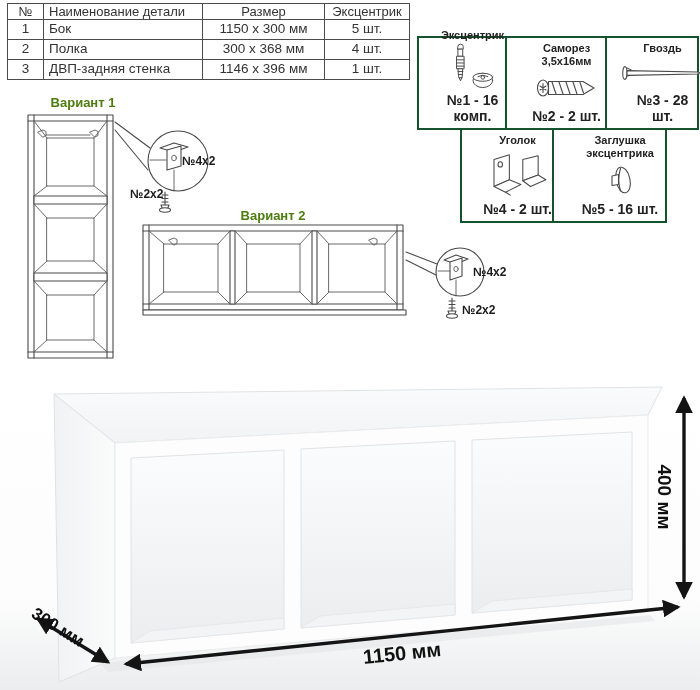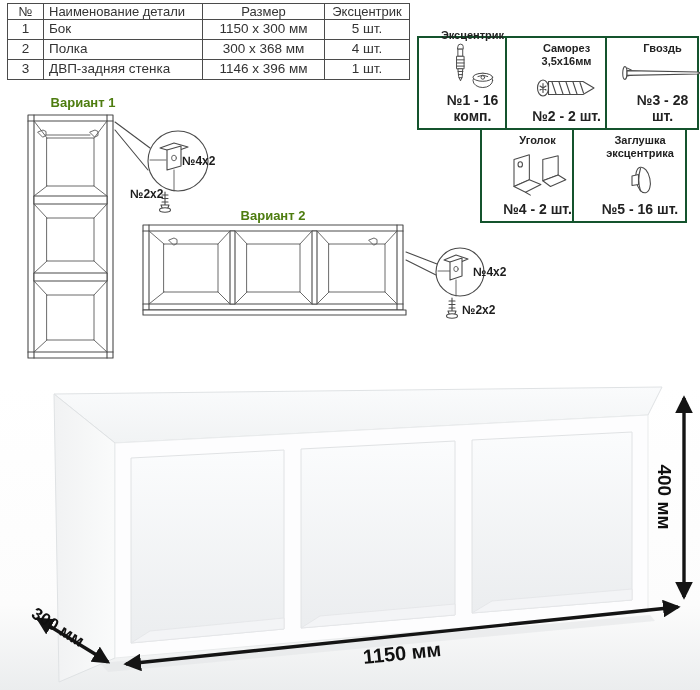--- a/index.html
+++ b/index.html
@@ -115,21 +115,21 @@
             <path d="M7.5,4 l4,2 M7.5,7 l5,1.5 M7.5,12 l5,-1"></path>
             <path class="whitefill" d="M7.2,6.6 L79,8 L86,9 L79,10 L7.2,11.4 z"></path>
           </g>
         </svg>
       </div>
       <div class="hwcount">№3 - 28 шт.</div>
     </div>
   </div>
 
   <div class="hwrow bottom">
-    <div class="hwcell" style="width:94px;margin-left:20px;">
+    <div class="hwcell" style="width:94px;">
       <div class="hwtitle">Уголок</div>
       <div class="hwicon">
         <svg width="66" height="48" viewBox="0 0 66 50">
           <g class="lineart">
             <polygon class="whitefill" points="8,10 24,5 24,31 8,38"></polygon>
             <ellipse cx="14.5" cy="15" rx="2.3" ry="2.8"></ellipse>
             <polygon class="whitefill" points="8,38 24,31 36,36 20,44"></polygon>
             <path d="M20,44 l5,3"></path>
             <polygon class="whitefill" points="38,10 54,6 54,26 38,32"></polygon>
             <polygon class="whitefill" points="38,32 54,26 62,31 46,38"></polygon>

